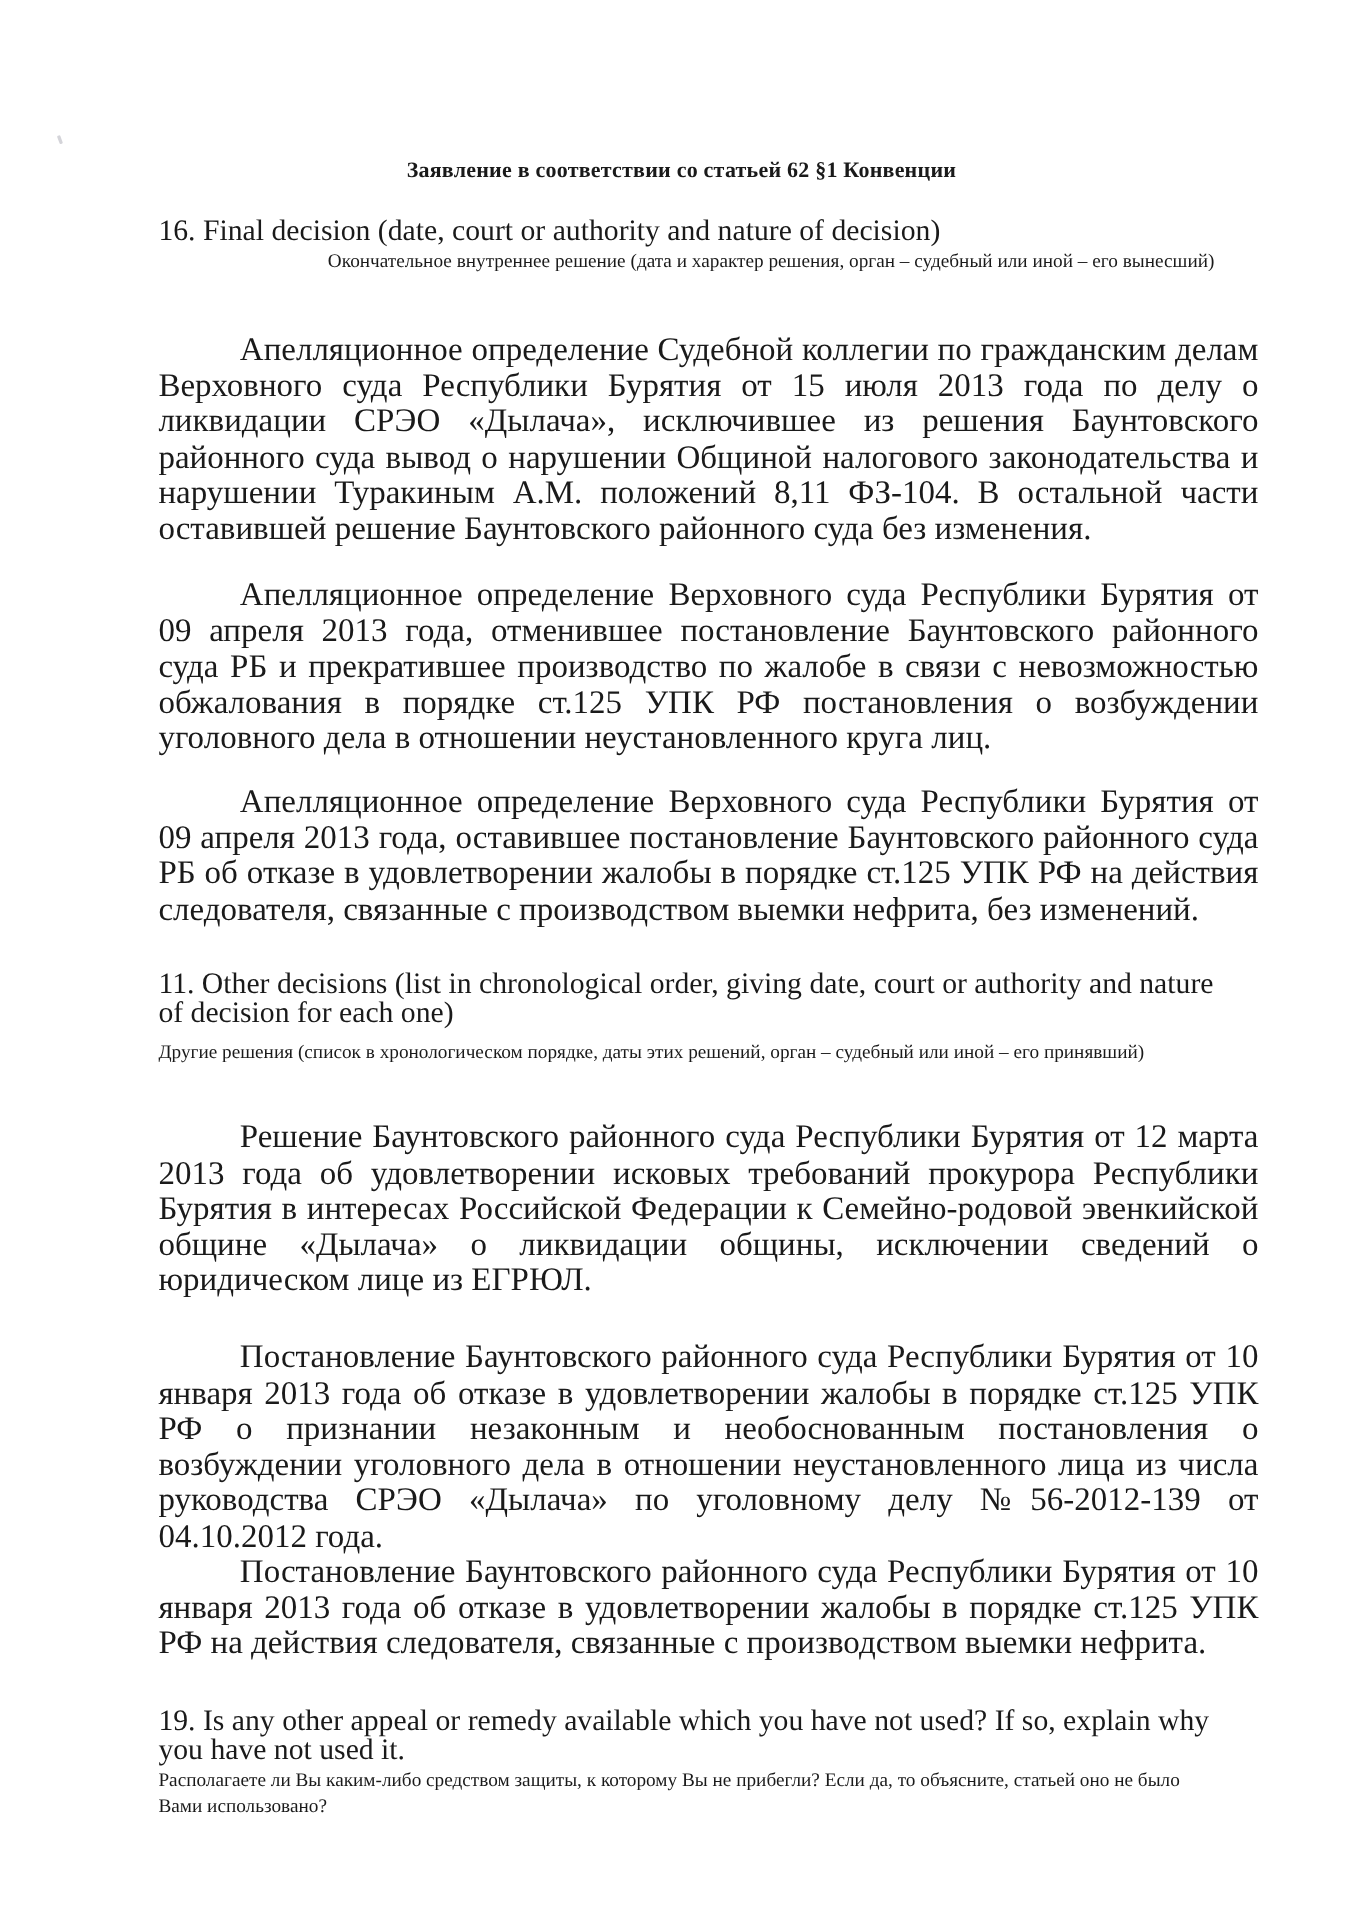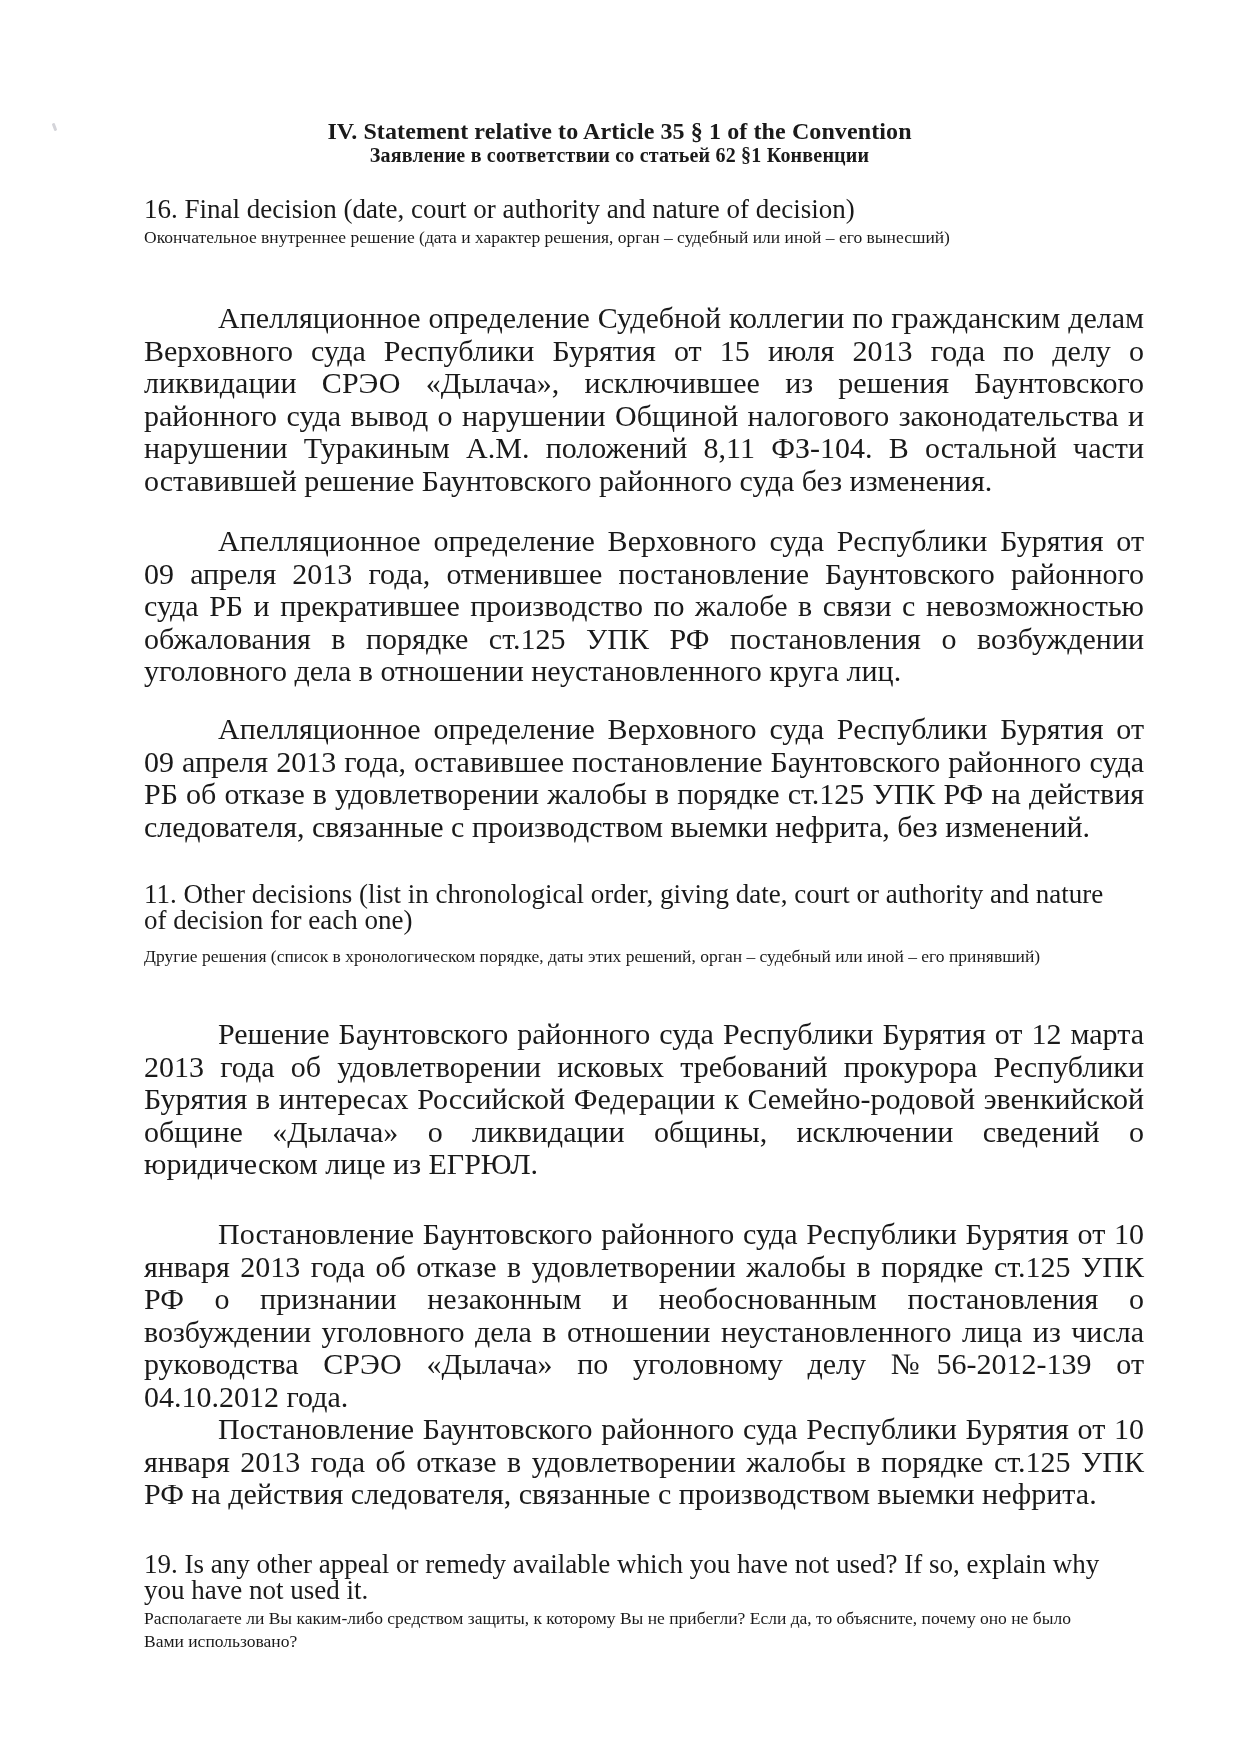--- a/index.html
+++ b/index.html
@@ -13,38 +13,37 @@
     .q .en { font-size: 27px; line-height: 26px; margin: 0; }
     .q .ru { font-size: 17.5px; line-height: 23px; margin: 0; }
     .body { position: absolute; left: 144px; width: 1000px; font-size: 30px; line-height: 32.5px; text-align: justify; text-indent: 74px; margin: 0; }
   </style>
 </head>
 <body>
 
 <div class="page">
   <div class="mark"></div>
 
-  <div class="heading h-en">IV. Statement relative to Article 35 § 1 of the Convention</div>
   <div class="heading h-ru">Заявление в соответствии со статьей 62 §1 Конвенции</div>
 
   <div class="q" style="top:196px;">
     <p class="en">16. Final decision (date, court or authority and nature of decision)</p>
-    <p class="ru" style="margin-top:4px;">Окончательное внутреннее решение (дата и характер решения, орган – судебный или иной – его вынесший)</p>
+    <p class="ru" style="margin-top:4px;text-align:right;">Окончательное внутреннее решение (дата и характер решения, орган – судебный или иной – его вынесший)</p>
   </div>
 
   <p class="body" style="top:302px;">Апелляционное определение Судебной коллегии по гражданским делам Верховного суда Республики Бурятия от 15 июля 2013 года по делу о ликвидации СРЭО «Дылача», исключившее из решения Баунтовского районного суда вывод о нарушении Общиной налогового законодательства и нарушении Туракиным А.М. положений 8,11 ФЗ-104. В остальной части оставившей решение Баунтовского районного суда без изменения.</p>
   <p class="body" style="top:525px;">Апелляционное определение Верховного суда Республики Бурятия от 09 апреля 2013 года, отменившее постановление Баунтовского районного суда РБ и прекратившее производство по жалобе в связи с невозможностью обжалования в порядке ст.125 УПК РФ постановления о возбуждении уголовного дела в отношении неустановленного круга лиц.</p>
   <p class="body" style="top:713px;">Апелляционное определение Верховного суда Республики Бурятия от 09 апреля 2013 года, оставившее постановление Баунтовского районного суда РБ об отказе в удовлетворении жалобы в порядке ст.125 УПК РФ на действия следователя, связанные с производством выемки нефрита, без изменений.</p>
 
   <div class="q" style="top:881px;">
     <p class="en">11. Other decisions (list in chronological order, giving date, court or authority and nature of decision for each one)</p>
     <p class="ru" style="margin-top:12px;">Другие решения (список в хронологическом порядке, даты этих решений, орган – судебный или иной – его принявший)</p>
   </div>
 
   <p class="body" style="top:1018px;">Решение Баунтовского районного суда Республики Бурятия от 12 марта 2013 года об удовлетворении исковых требований прокурора Республики Бурятия в интересах Российской Федерации к Семейно-родовой эвенкийской общине «Дылача» о ликвидации общины, исключении сведений о юридическом лице из ЕГРЮЛ.</p>
   <p class="body" style="top:1218px;">Постановление Баунтовского районного суда Республики Бурятия от 10 января 2013 года об отказе в удовлетворении жалобы в порядке ст.125 УПК РФ о признании незаконным и необоснованным постановления о возбуждении уголовного дела в отношении неустановленного лица из числа руководства СРЭО «Дылача» по уголовному делу №56-2012-139 от 04.10.2012 года.</p>
   <p class="body" style="top:1413px;">Постановление Баунтовского районного суда Республики Бурятия от 10 января 2013 года об отказе в удовлетворении жалобы в порядке ст.125 УПК РФ на действия следователя, связанные с производством выемки нефрита.</p>
 
   <div class="q" style="top:1551px;">
     <p class="en">19. Is any other appeal or remedy available which you have not used? If so, explain why you have not used it.</p>
-    <p class="ru" style="margin-top:4px;">Располагаете ли Вы каким-либо средством защиты, к которому Вы не прибегли? Если да, то объясните, почему оно не было Вами использовано?</p>
+    <p class="ru" style="margin-top:4px;">Располагаете ли Вы каким-либо средством защиты, к которому Вы не прибегли? Если да, то объясните, статьей оно не было Вами использовано?</p>
   </div>
 </div>
 
 </body></html>

